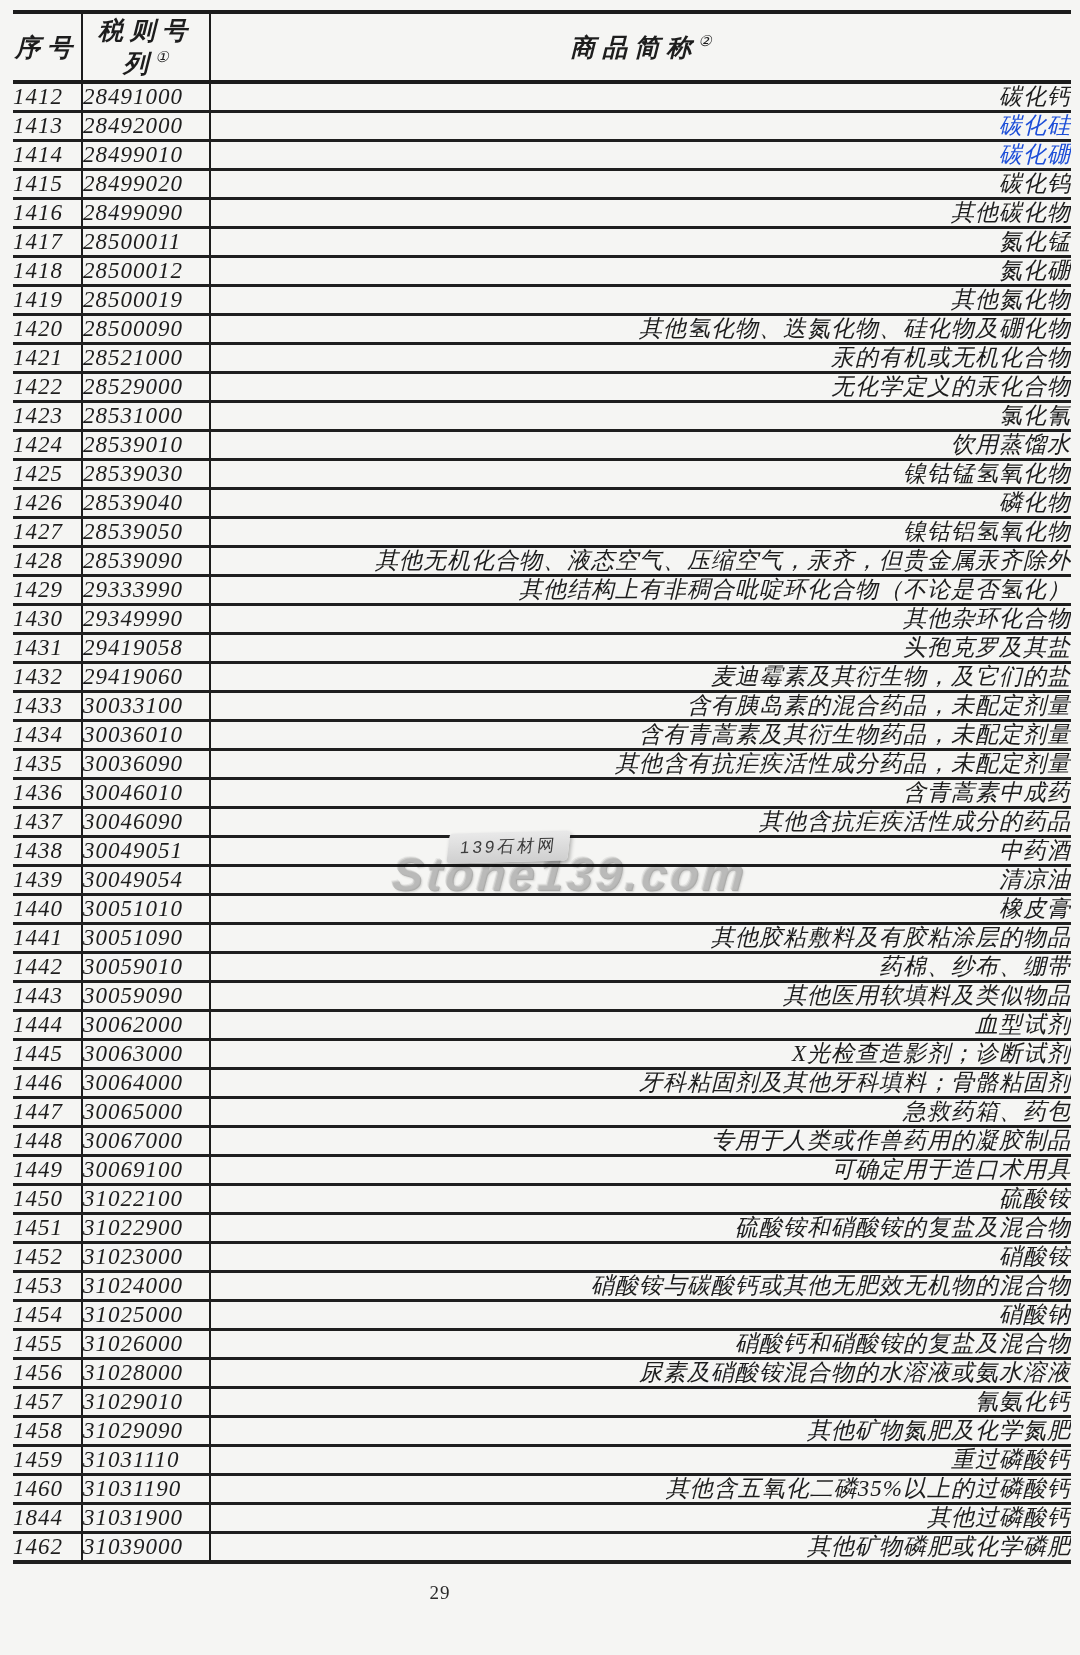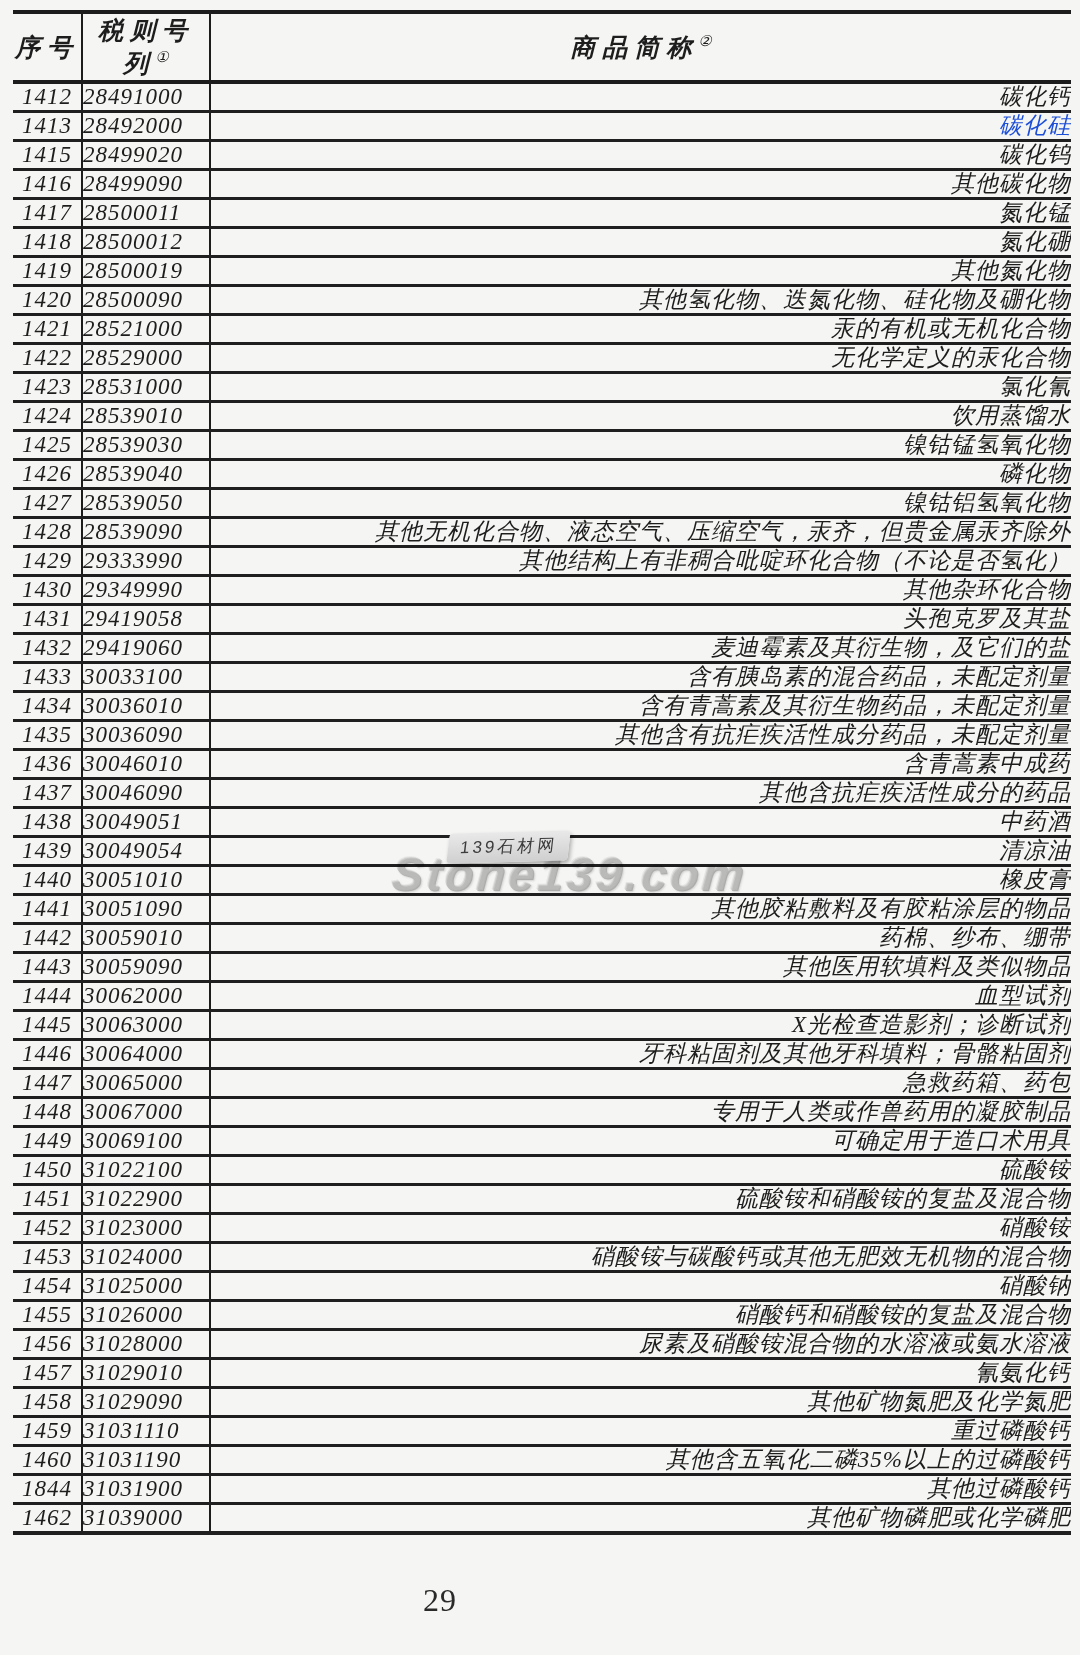--- a/index.html
+++ b/index.html
@@ -51,31 +51,31 @@
   tbody td {
     height: 26px;
     font-size: 23px;
     line-height: 26px;
     border-bottom: 3px solid #1f1f1f;
     padding: 0;
     white-space: nowrap;
     overflow: hidden;
   }
   tbody tr:last-child td { border-bottom-width: 4px; }
-  td.c1 { text-align: center; letter-spacing: 1px; }
+  td.c1 { text-align: left; letter-spacing: 1px; }
   td.c2 { letter-spacing: 1px; }
   td.c3 { text-align: right; padding-left: 10px; letter-spacing: 1px; }
   td.c3.red { color: #1d4ed8; }
   .pageno {
     position: absolute;
     left: 0;
     top: 1582px;
     width: 880px;
     text-align: center;
-    font-size: 32px;
+    font-size: 19px;
     color: #2a2a2a;
     letter-spacing: 1px;
   }
   .watermark {
     position: absolute;
     left: 392px;
     top: 832px;
     width: 340px;
     height: 80px;
     pointer-events: none;
@@ -137,20 +137,25 @@
           <td class="c1">1412</td>
           <td class="c2">28491000</td>
           <td class="c3">碳化钙</td>
         </tr>
         <tr>
           <td class="c1">1413</td>
           <td class="c2">28492000</td>
           <td class="c3 red">碳化硅</td>
         </tr>
         <tr>
+          <td class="c1">1414</td>
+          <td class="c2">28499010</td>
+          <td class="c3 red">碳化硼</td>
+        </tr>
+        <tr>
           <td class="c1">1415</td>
           <td class="c2">28499020</td>
           <td class="c3">碳化钨</td>
         </tr>
         <tr>
           <td class="c1">1416</td>
           <td class="c2">28499090</td>
           <td class="c3">其他碳化物</td>
         </tr>
         <tr>

